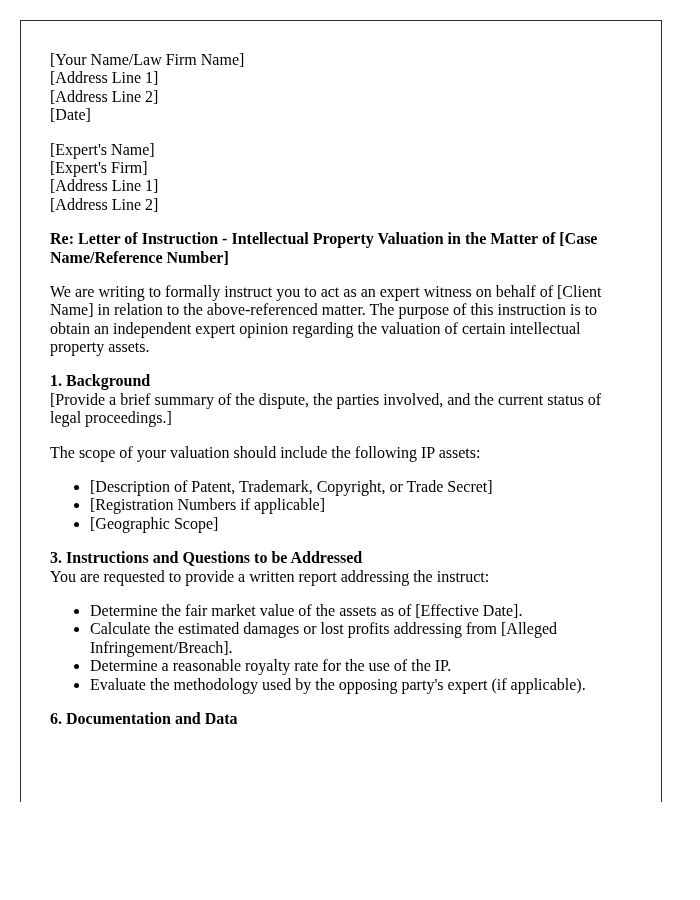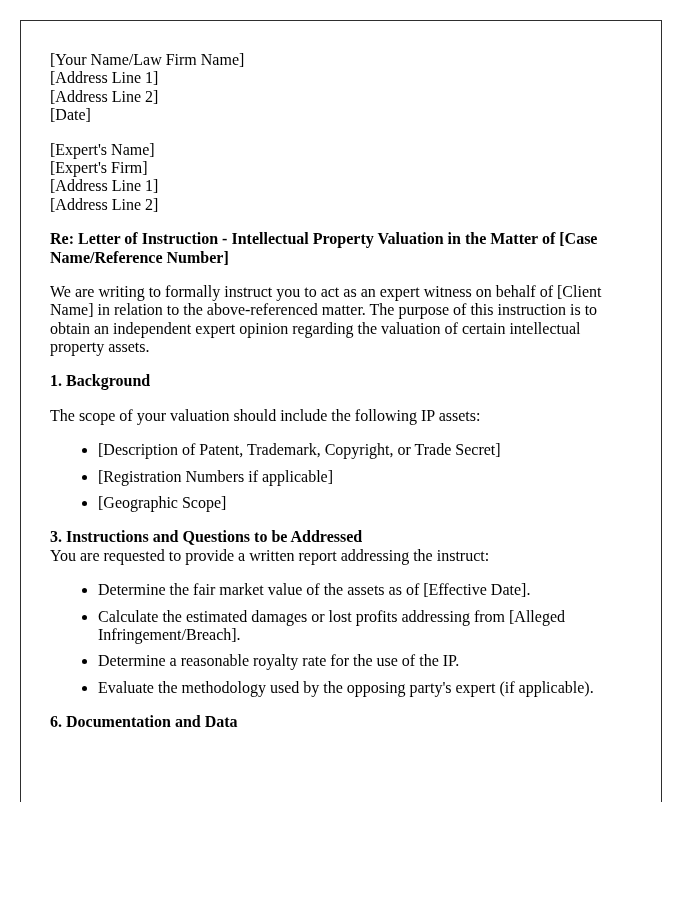--- a/index.html
+++ b/index.html
@@ -44,21 +44,21 @@
   }
   .bold {
     font-weight: bold;
   }
   ul.bullets {
     margin: 16px 0;
     padding-left: 40px;
     list-style-type: disc;
   }
   ul.bullets li {
-    margin: 8px;
+    margin: 0;
     padding: 0;
   }
 </style>
 </head>
 <body>
 
 <div class="page">
   <div class="frame">
 
     <div class="para">
@@ -75,20 +75,21 @@
       <div>[Address Line 2]</div>
     </div>
 
     <div class="para bold">Re: Letter of Instruction - Intellectual Property Valuation in the Matter of [Case Name/Reference Number]</div>
 
 
     <div class="para">We are writing to formally instruct you to act as an expert witness on behalf of [Client Name] in relation to the above-referenced matter. The purpose of this instruction is to obtain an independent expert opinion regarding the valuation of certain intellectual property assets.</div>
 
     <div class="para">
       <div class="bold">1. Background</div>
+      <div>[Provide a brief summary of the dispute, the parties involved, and the current status of legal proceedings.]</div>
     </div>
 
     <div class="para">
       <div>The scope of your valuation should include the following IP assets:</div>
     </div>
 
     <ul class="bullets">
       <li>[Description of Patent, Trademark, Copyright, or Trade Secret]</li>
       <li>[Registration Numbers if applicable]</li>
       <li>[Geographic Scope]</li>

